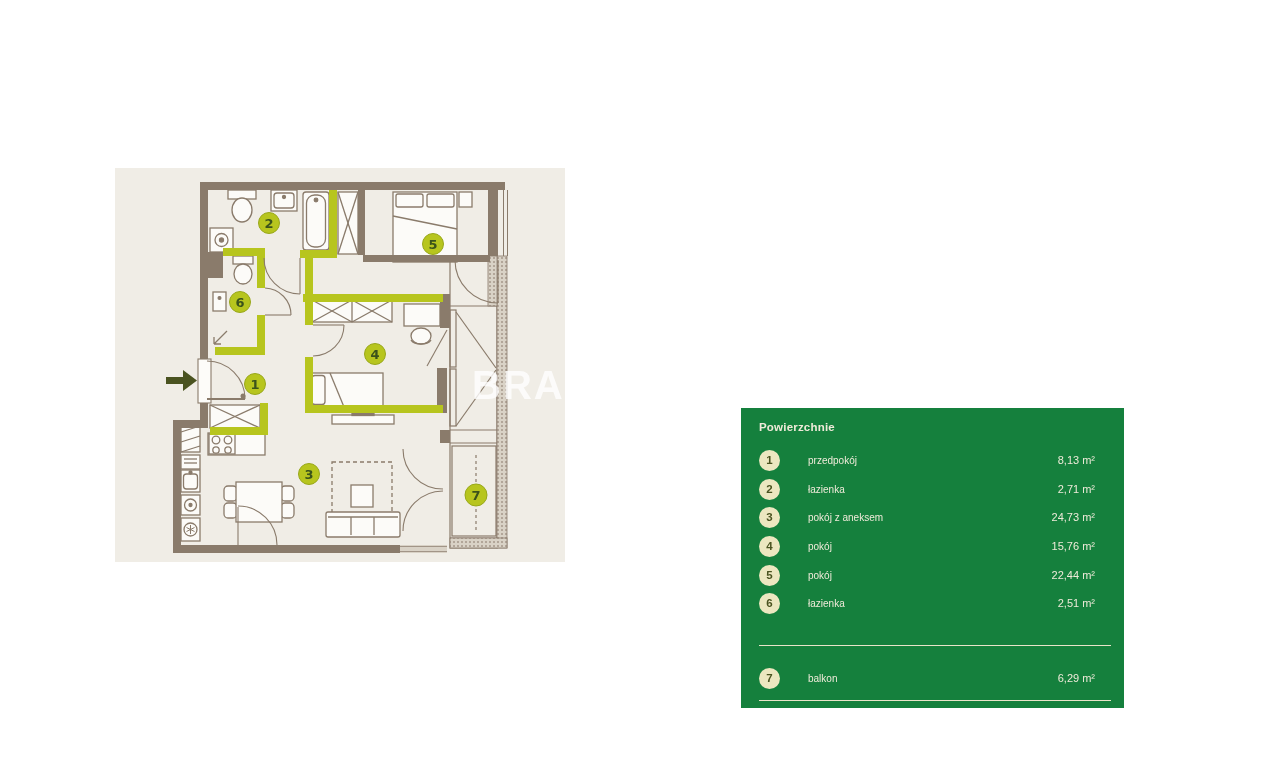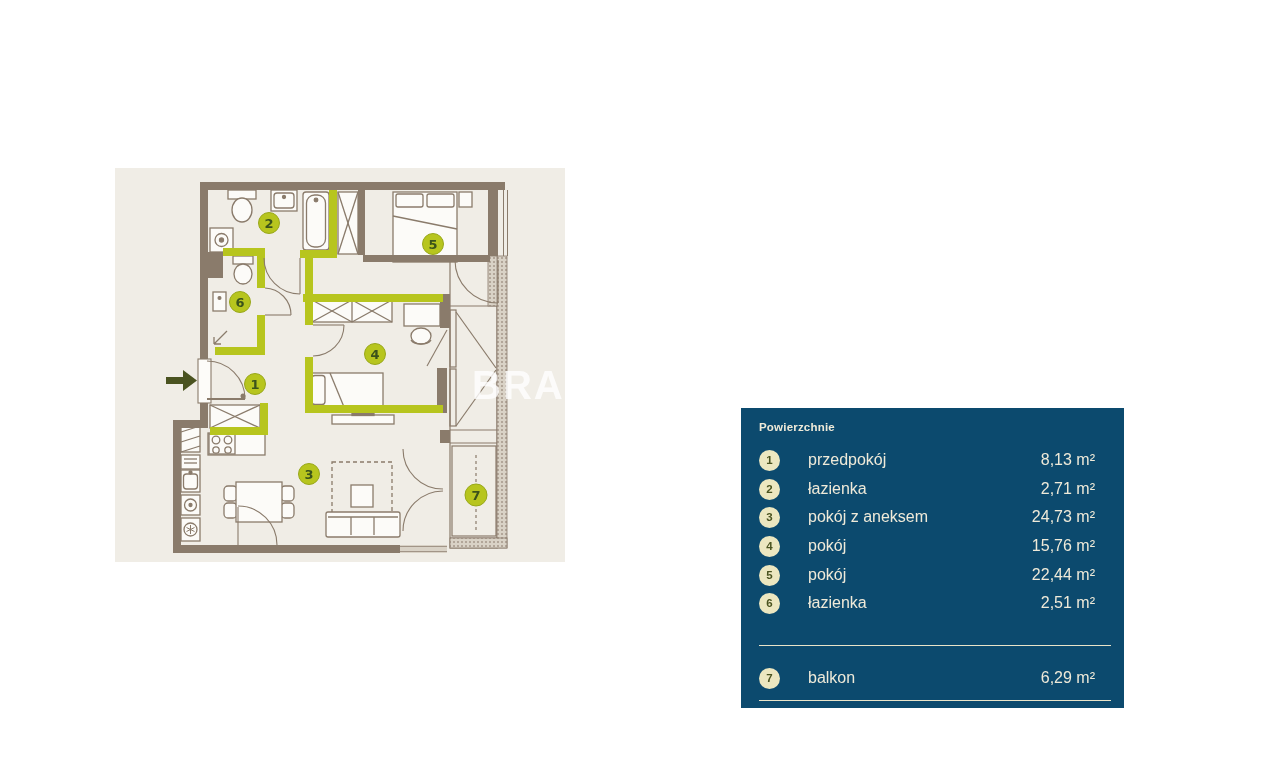--- a/index.html
+++ b/index.html
@@ -2,28 +2,28 @@
 <html><head>
 <meta charset="utf-8">
 <style>
   html,body{margin:0;padding:0;background:#ffffff;width:1280px;height:765px;overflow:hidden;
             font-family:"Liberation Sans", sans-serif;}
   .stage{position:relative;width:1280px;height:765px;}
   svg{position:absolute;left:0;top:0;}
 
   
   .legend{position:absolute;left:741px;top:408px;width:383px;height:300px;
-          background:#0c4a6e;color:#efead9;}
+          background:#15803d;color:#efead9;}
   .legend-title{position:absolute;left:18px;top:13px;font-size:11.5px;font-weight:bold;
                 letter-spacing:.2px;}
   .legend-row{position:absolute;left:18px;right:29px;height:22px;display:flex;align-items:center;}
   .badge{width:21px;height:21px;border-radius:50%;background:#ece7c0;color:#4a5320;
          font-size:11.5px;font-weight:bold;line-height:21px;text-align:center;flex:0 0 21px;}
-  .lbl{margin-left:28px;font-size:16px;}
-  .area{margin-left:auto;font-size:16px;}
+  .lbl{margin-left:28px;font-size:10px;}
+  .area{margin-left:auto;font-size:11px;}
   .divider{position:absolute;left:18px;right:13px;height:0;border-top:1px solid #e9e4c9;}
   .r0{top:41px}.r1{top:70px}.r2{top:98px}.r3{top:127px}.r4{top:156px}.r5{top:184px}.r6{top:259px}
   .d0{top:237px}.d1{top:292px}
 </style>
 </head>
 <body>
 
 <div class="stage">
 
   <svg width="1280" height="765" viewBox="0 0 1280 765">

